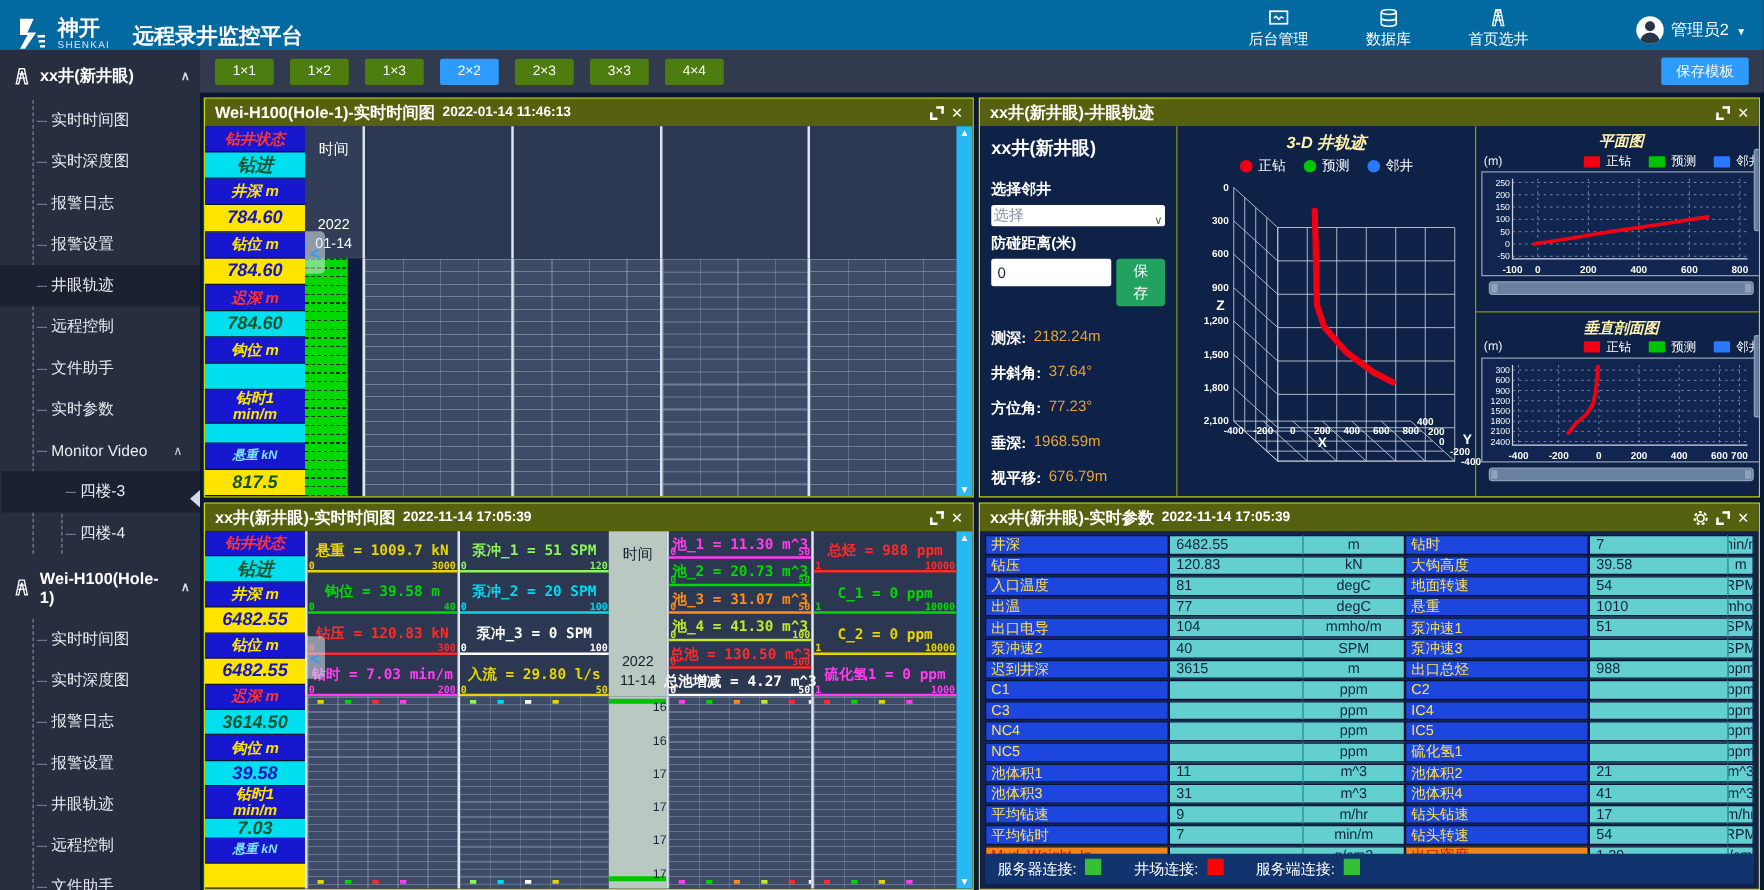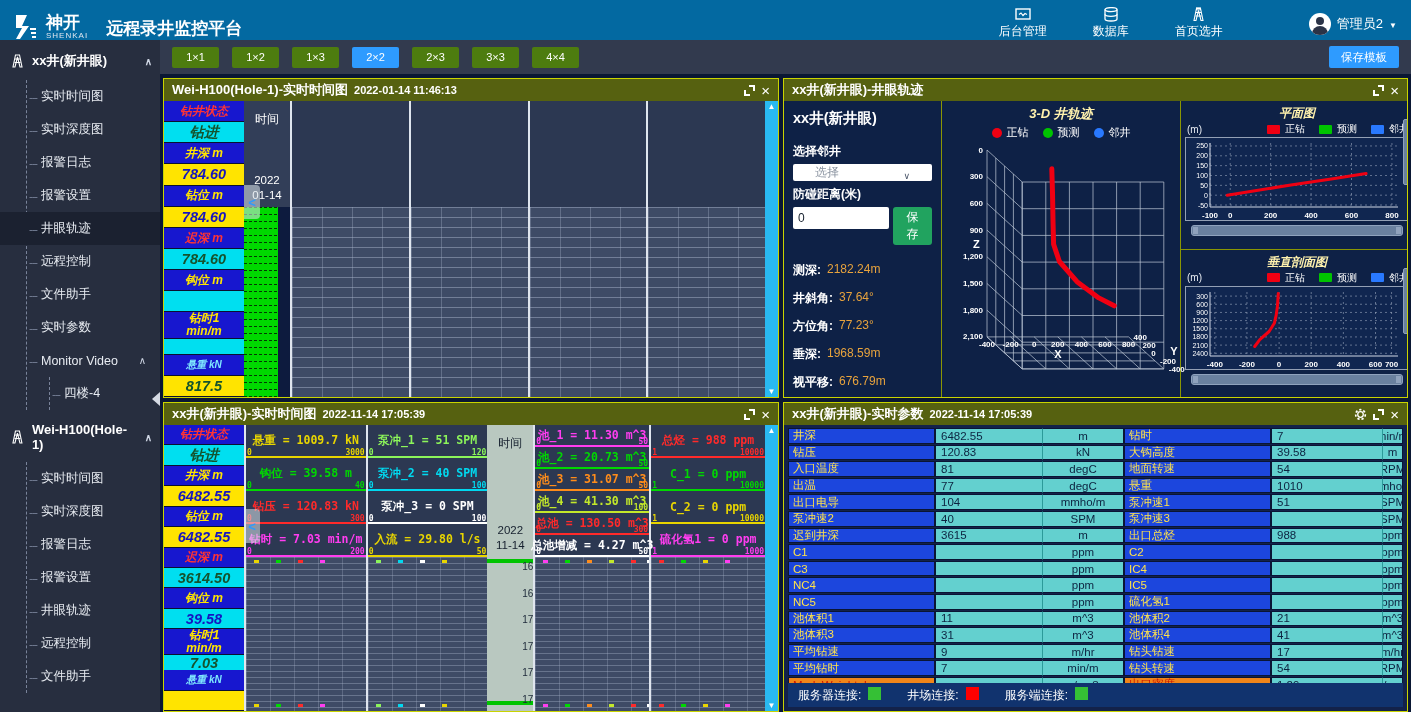--- a/index.html
+++ b/index.html
@@ -105,21 +105,21 @@
     align-items:center;font-size:8px;color:#fff;padding:1px 0;cursor:pointer}
   .collapse-tab{position:absolute;left:0;top:84px;width:16px;height:34px;background:rgba(220,230,235,.55);
     border-radius:0 4px 4px 0;color:#2e9bff;font-weight:bold;display:flex;align-items:center;justify-content:center;cursor:pointer;z-index:3}
   .collapse-tab::before{content:"<"}
   
   .trbody{flex:1;display:flex;min-height:0;background:#0e2146}
   .trinfo{flex:none;width:158px;border-right:1px solid #8a9603;padding:8px 9px;display:flex;flex-direction:column}
   .trinfo h3{font-size:14.5px;margin-bottom:10px}
   .lbl{font-size:12px;font-weight:bold;margin:5px 0 4px 0}
   .selbox{height:22px;background:#fff;color:#8a93a0;font-size:12px;display:flex;align-items:flex-end;
-    padding:0 22px;border-radius:2px;cursor:pointer}
+    padding:0 2px;border-radius:2px;cursor:pointer}
   .selbox .c{margin-left:auto;color:#475266;font-size:9px}
   .distrow{display:flex;gap:4px;margin-bottom:6px}
   .distrow input{width:96px;height:22px;border:none;border-radius:2px;padding:0 5px;font-size:12px;
     font-family:inherit;color:#16202e;background:#fff}
   .btn-save{height:38px;padding:0 9px;background:#21a35f;color:#fff;border:none;border-radius:3px;
     font-size:12px;cursor:pointer;font-family:inherit}
   .stat{display:flex;gap:6px;font-size:12px;margin-top:11px;font-weight:bold}
   .stat .v{color:#e8a33d;font-weight:normal}
   .tr3d{flex:1;border-right:1px solid #8a9603;display:flex;flex-direction:column;align-items:center;padding-top:4px}
   .c3d-title{font-size:13px;font-weight:bold;font-style:italic;color:#fff2ae}
@@ -292,20 +292,23 @@
                 
               </div>
             </div>
           <div>
               <div class="s-item">
                 <span>Monitor Video</span>
                 <span class="exp show"></span>
               </div>
               <div class="s-children">
 
+              <div class="s-item sel">
+                    <span>四楼-3</span>
+                  </div>
               <div class="s-item">
                     <span>四楼-4</span>
                   </div>
             </div>
             </div>
         </div>
       </div>
       <div class="well-sec">
         <div class="well-head">
           <svg width="15" height="16" viewBox="0 0 15 15">
@@ -821,21 +824,21 @@
                   </div>
                 </div>
                 <div class="thd">
                   <div class="curve" style="color: rgb(140, 245, 90); border-bottom-color: rgb(140, 245, 90);">
                     <span class="mn">0</span>
                     <span>泵冲_1 = 51 SPM</span>
                     <span class="mx">120</span>
                   </div>
                   <div class="curve" style="color: rgb(0, 217, 240); border-bottom-color: rgb(0, 217, 240);">
                     <span class="mn">0</span>
-                    <span>泵冲_2 = 40 SPM</span>
+                    <span>泵冲_2 = 20 SPM</span>
                     <span class="mx">100</span>
                   </div>
                   <div class="curve" style="color: rgb(255, 255, 255); border-bottom-color: rgb(255, 255, 255);">
                     <span class="mn">0</span>
                     <span>泵冲_3 = 0 SPM</span>
                     <span class="mx">100</span>
                   </div>
                   <div class="curve" style="color: rgb(232, 213, 0); border-bottom-color: rgb(232, 213, 0);">
                     <span class="mn">0</span>
                     <span>入流 = 29.80 l/s</span>

